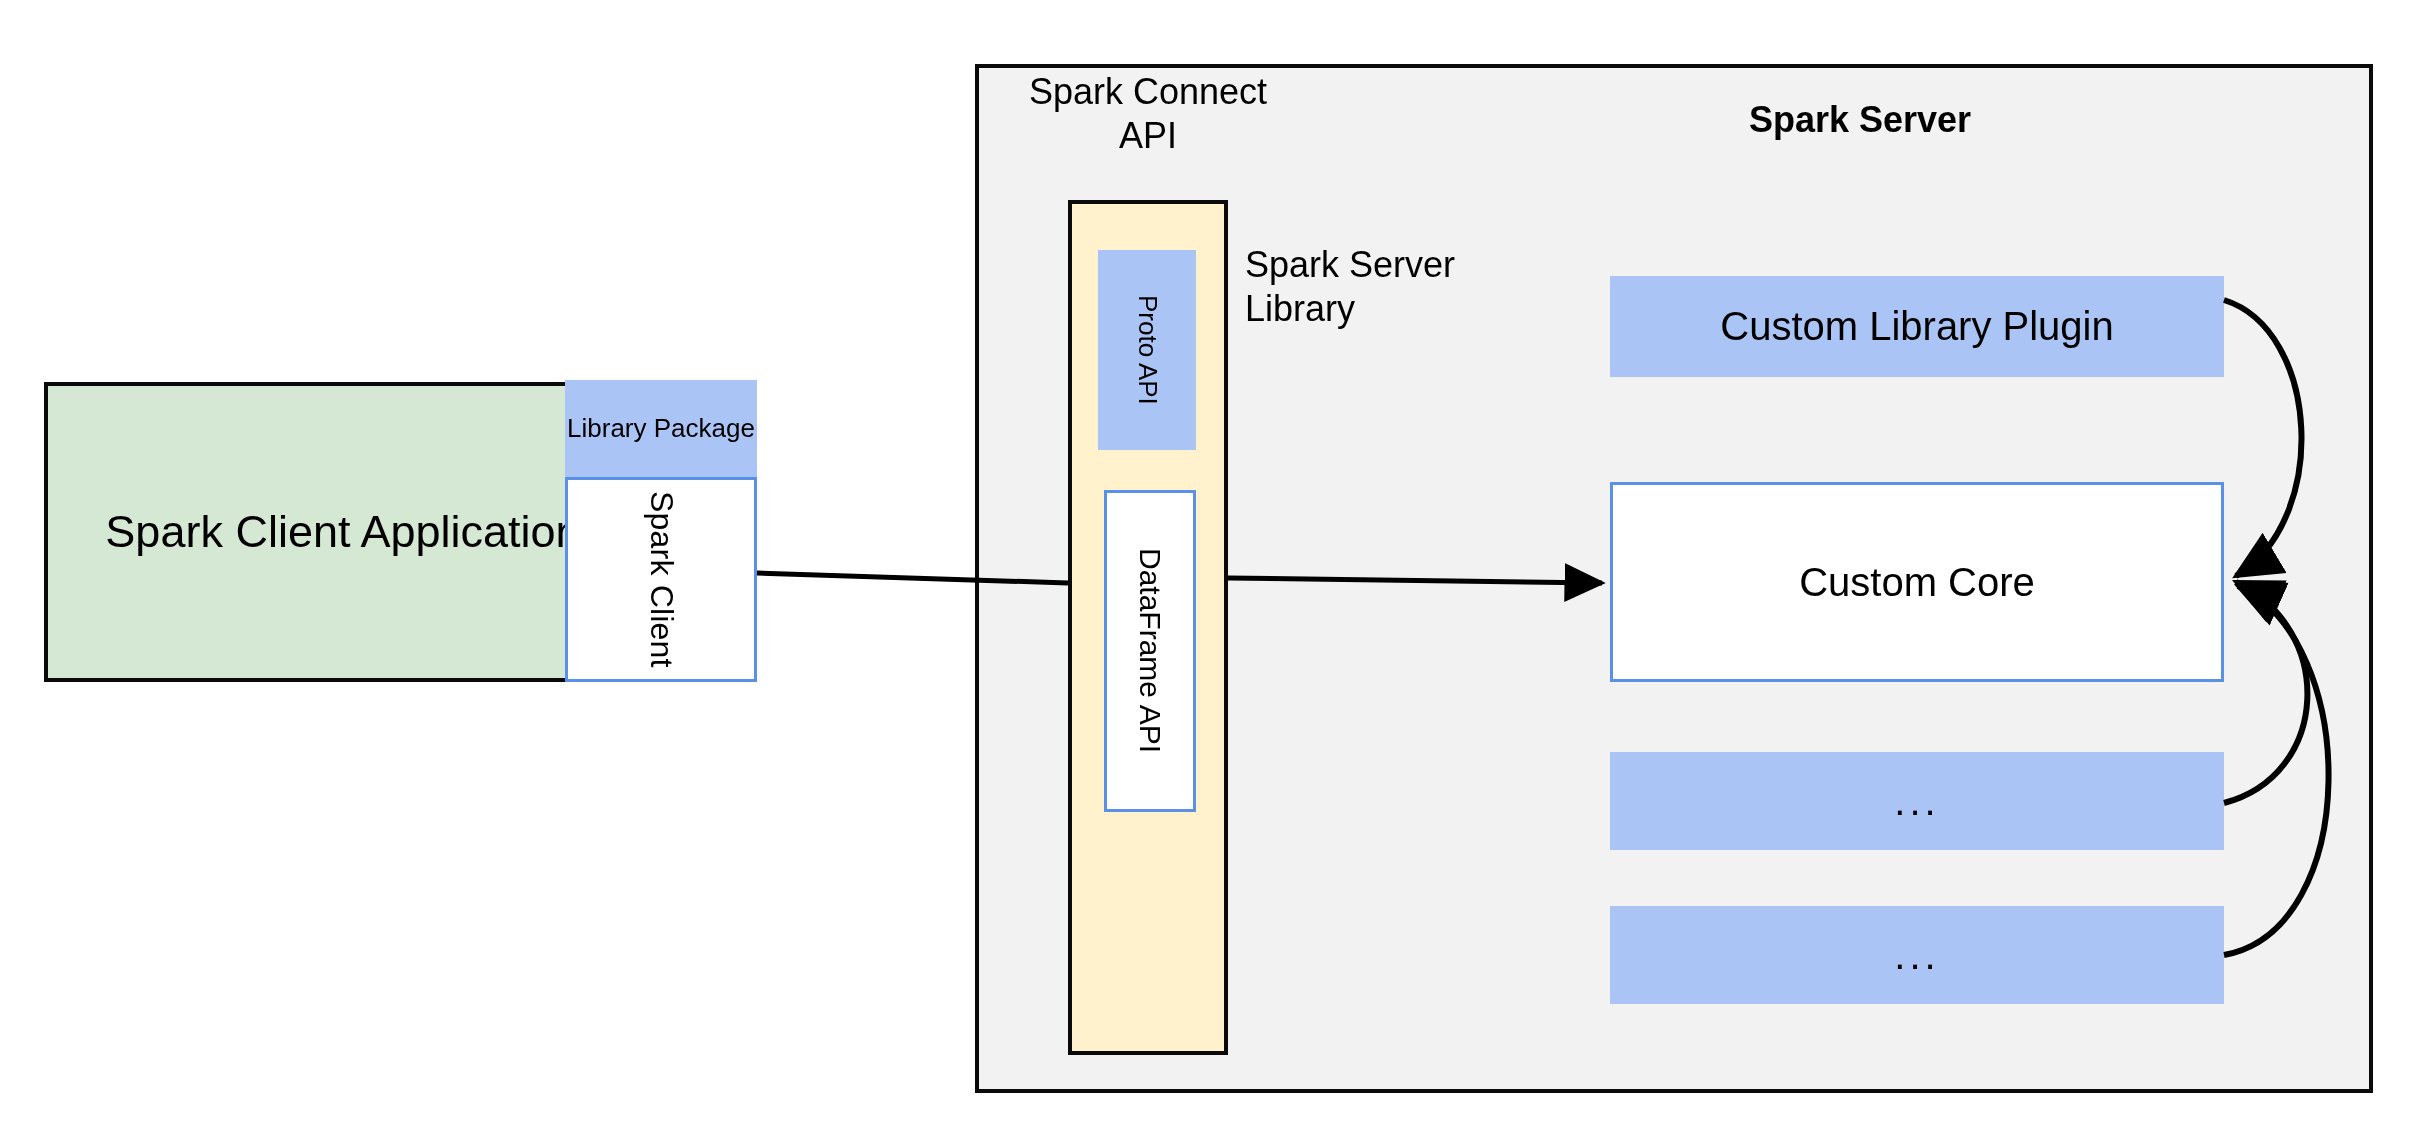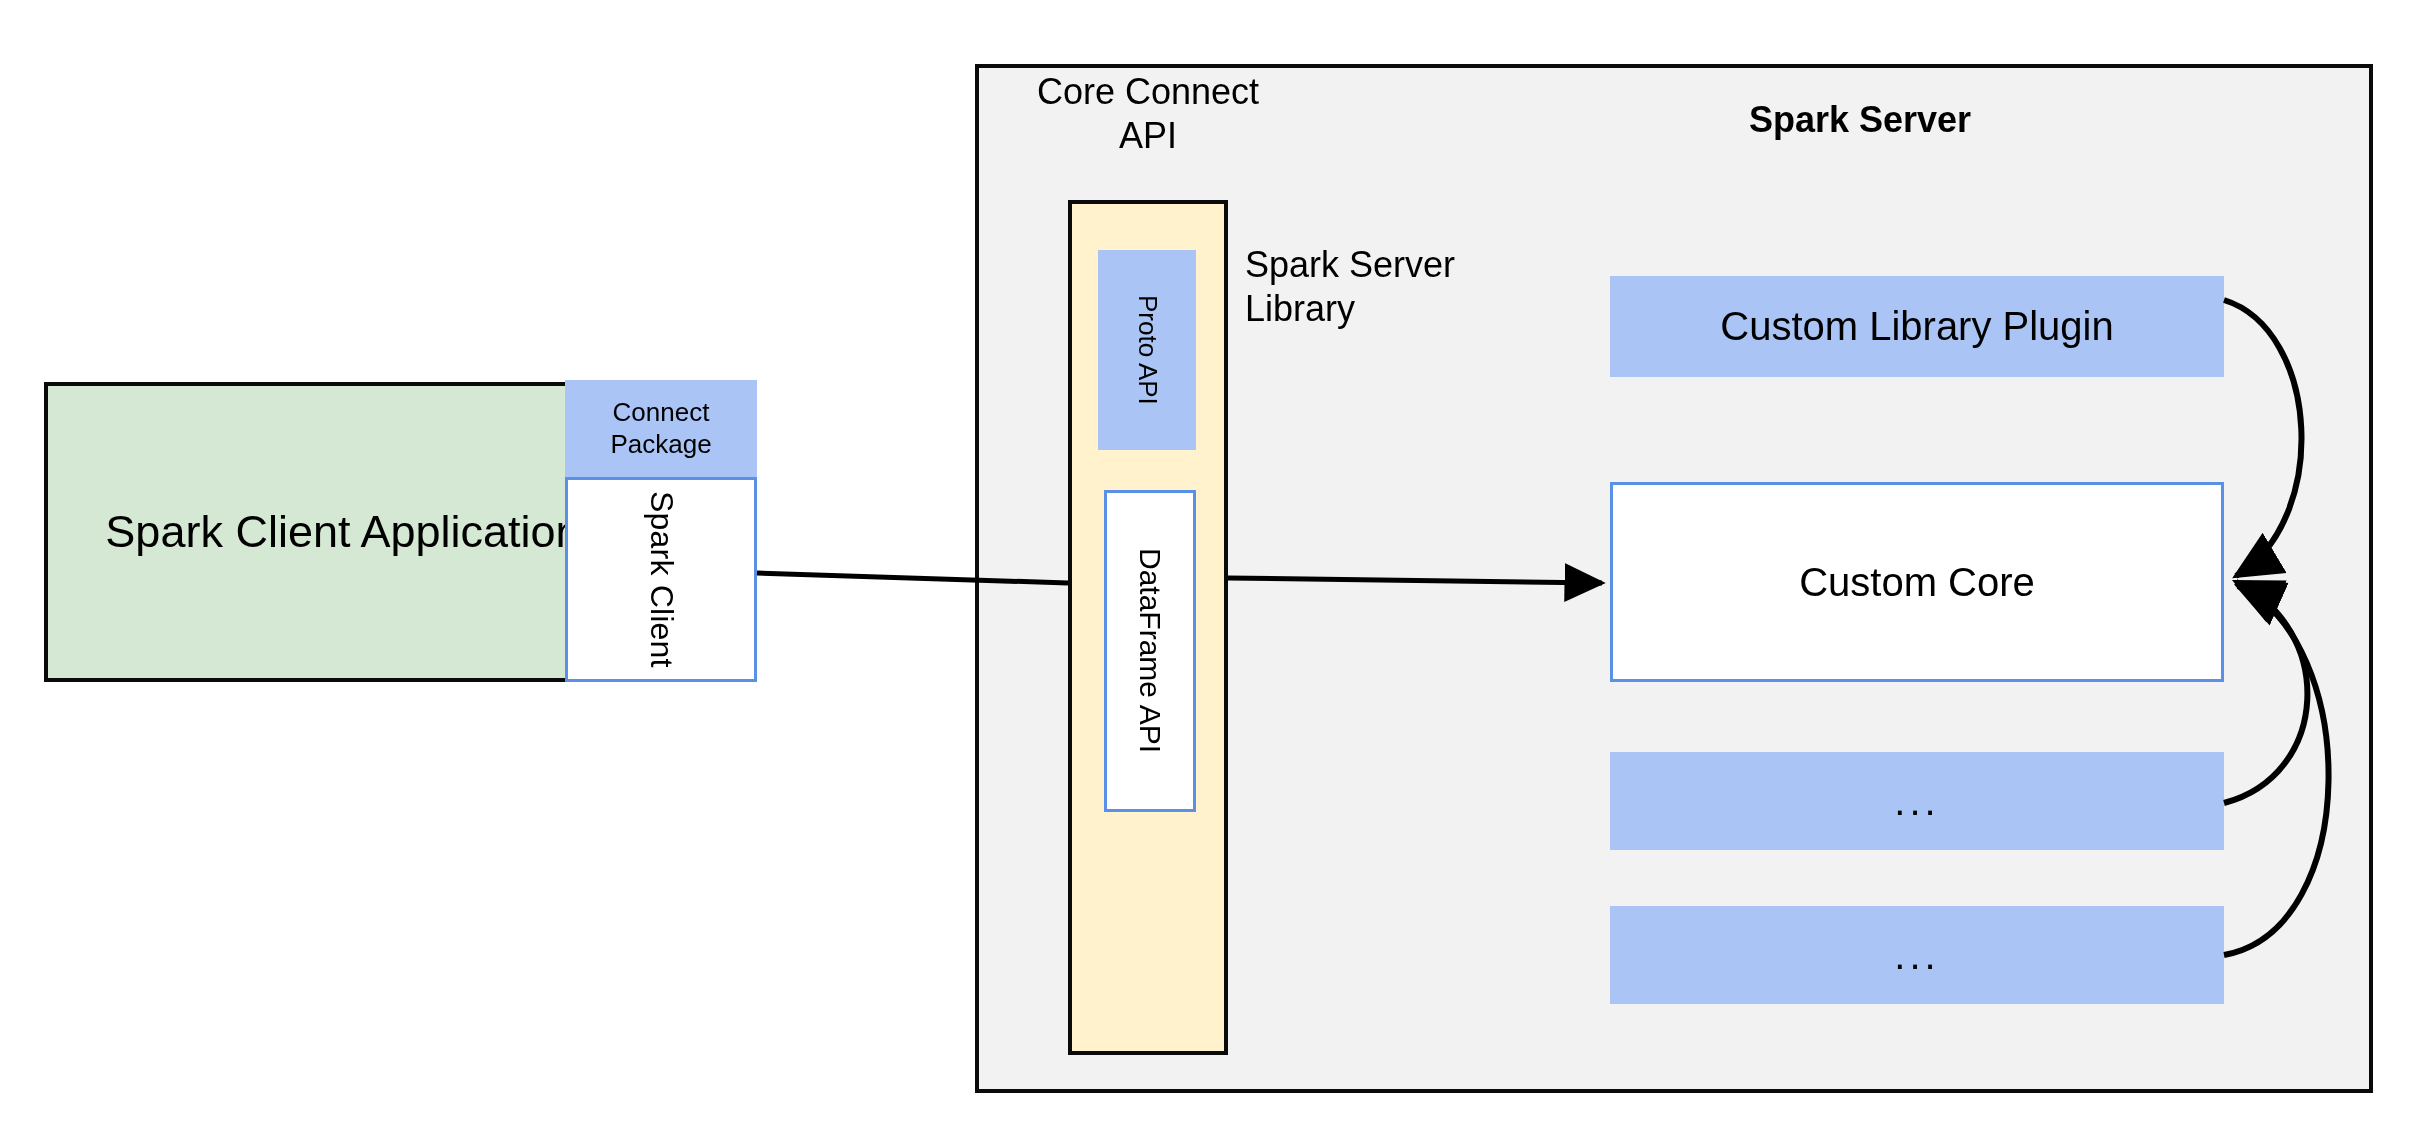--- a/index.html
+++ b/index.html
@@ -108,30 +108,30 @@
 <div id="canvas">
 
   <div class="box" id="server-container"></div>
 
   <div class="box" id="client-app">
     <span>Spark Client
 Application</span>
   </div>
 
   <div class="box" id="client-package">
-    <span>Connect
+    <span>Library
 Package</span>
   </div>
 
   <div class="box" id="spark-client">
     <span class="vtext">Spark Client</span>
   </div>
 
   <div class="lbl" id="connect-api-title">
-    <span>Core Connect
+    <span>Spark Connect
 API</span>
   </div>
 
   <div class="box" id="connect-api-column"></div>
 
   <div class="box" id="proto-api">
     <span class="vtext">Proto API</span>
   </div>
 
   <div class="box" id="dataframe-api">

